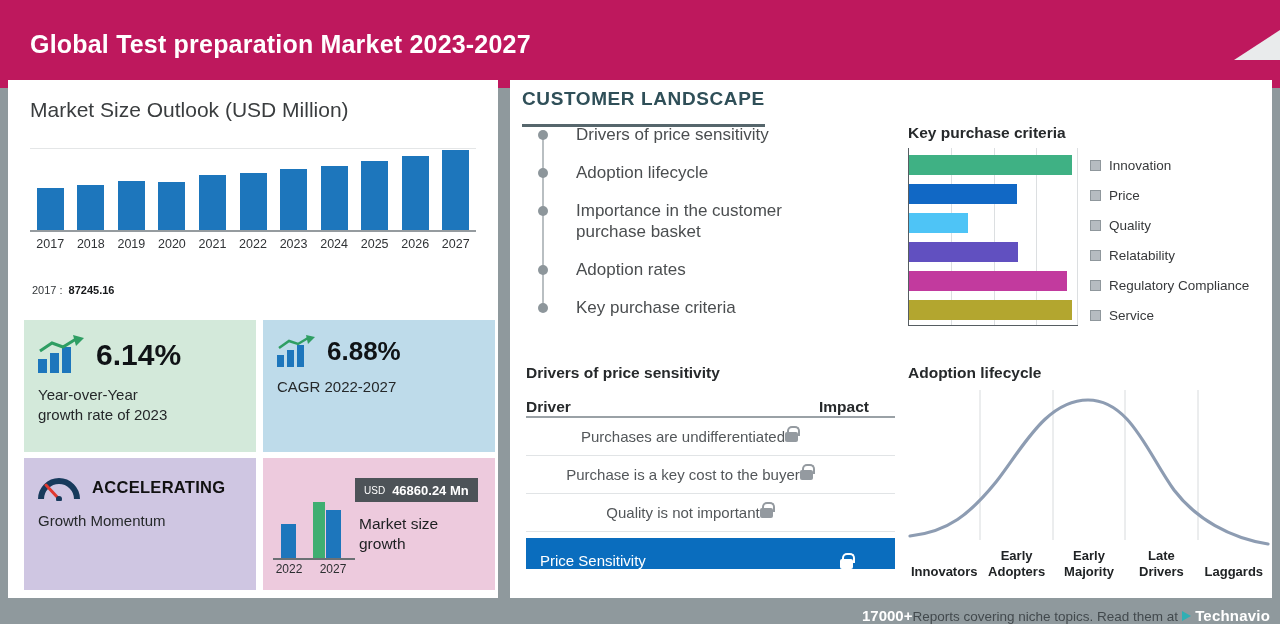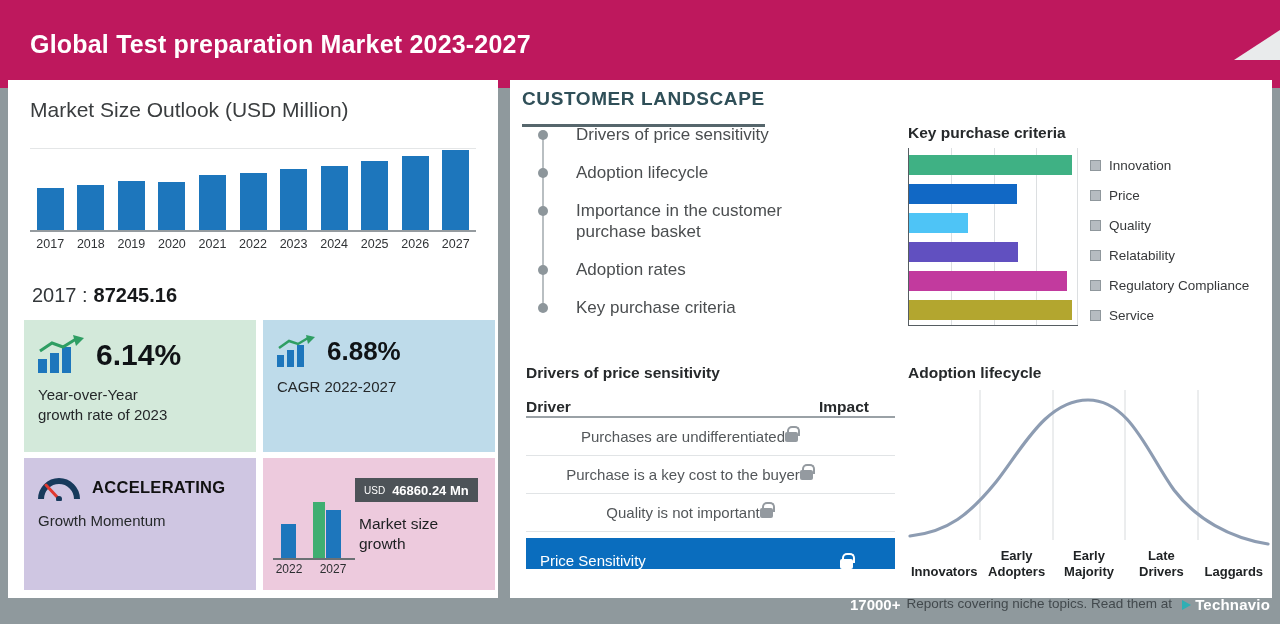--- a/index.html
+++ b/index.html
@@ -17,21 +17,21 @@
   #right-panel{left:510px;width:762px;height:518px}
 
   
   #ms-title{position:absolute;left:22px;top:18px;font-size:21px;font-weight:500;color:#3a3d3f}
   #ms-chart{position:absolute;left:22px;top:68px;width:446px}
   #ms-bars{display:flex;height:84px;align-items:flex-end;border-top:1px solid #e4e6e7;border-bottom:2px solid #959b9f}
   .ms-cell{flex:1;display:flex;justify-content:center;align-items:flex-end}
   .ms-bar{width:27px;background:#1d76bc}
   #ms-labels{display:flex;margin-top:5px}
   .ms-label{flex:1;text-align:center;font-size:12.5px;color:#303336}
-  #base-line{position:absolute;left:24px;top:204px;font-size:20px;color:#34383b}
+  #base-line{position:absolute;left:24px;top:204px;font-size:11px;color:#34383b}
   #base-line b{margin-left:6px;color:#17191b}
   #mini-grid{position:absolute;left:16px;top:240px;display:grid;grid-template-columns:232px 232px;grid-template-rows:132px 132px;gap:6px 7px}
   .mini{padding:15px 14px;position:relative}
   .mini.green{background:#d3e9da}
   .mini.blue{background:#bedbea}
   .mini.purple{background:#cfc6e2}
   .mini.pink{background:#edcadd}
   .mini-top{display:flex;align-items:center;gap:12px}
   .mini-big{font-size:30px;font-weight:700;color:#101316}
   .mini-big.sm{font-size:26px}
@@ -78,21 +78,21 @@
   .lock::before{content:"";position:absolute;left:2px;top:-6px;width:9px;height:8px;border:2px solid #949aa0;border-bottom:none;border-radius:5px 5px 0 0}
   .lock.white{background:#fff}
   .lock.white::before{border-color:#fff}
 
   
   #al-chart{position:absolute;left:398px;top:306px;width:362px;height:162px}
   #al-stages{position:absolute;left:398px;top:468px;width:362px;display:flex;align-items:flex-end}
   .al-cell{flex:1;text-align:center;font-size:13px;font-weight:700;color:#202325;line-height:1.2}
 
   
-  #ftr{position:absolute;left:0;top:596px;width:1280px;height:28px;display:flex;align-items:flex-start;justify-content:flex-end;padding-right:10px;gap:6px}
+  #ftr{position:absolute;left:0;top:596px;width:1280px;height:28px;display:flex;align-items:flex-end;justify-content:flex-end;padding-right:10px;}
   #ftr .count{color:#fff;font-weight:700;font-size:15px}
   #ftr .txt{color:#42494d;font-size:13.5px}
   #brand{display:flex;align-items:center;gap:4px;margin-left:4px}
   #brand .mark{width:0;height:0;border-top:5px solid transparent;border-bottom:5px solid transparent;border-left:9px solid #2fafb4}
   #brand .word{color:#fff;font-size:15px;font-weight:600;letter-spacing:.2px}
 </style>
 </head>
 <body>
 
 <div id="root">

